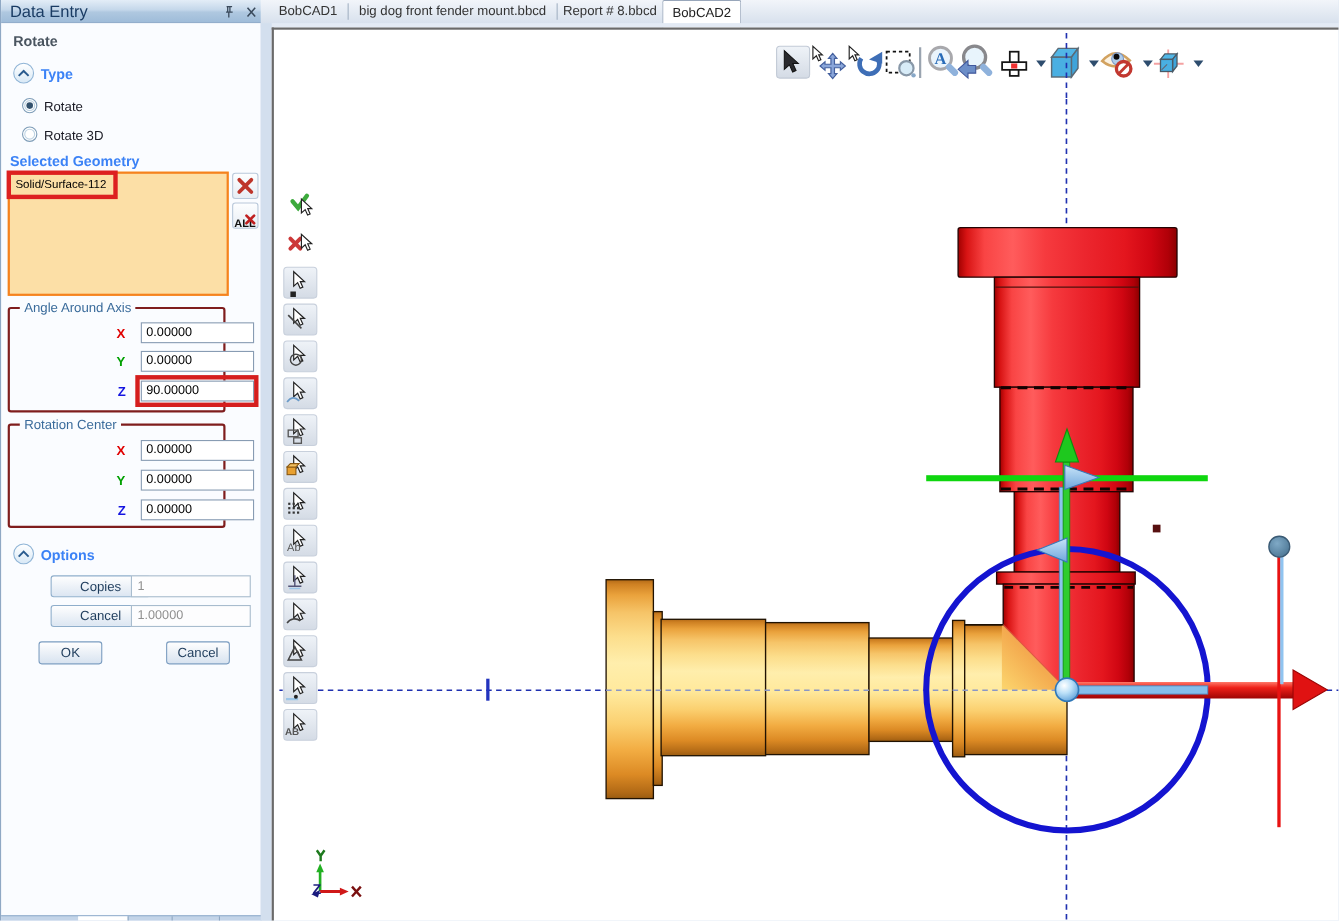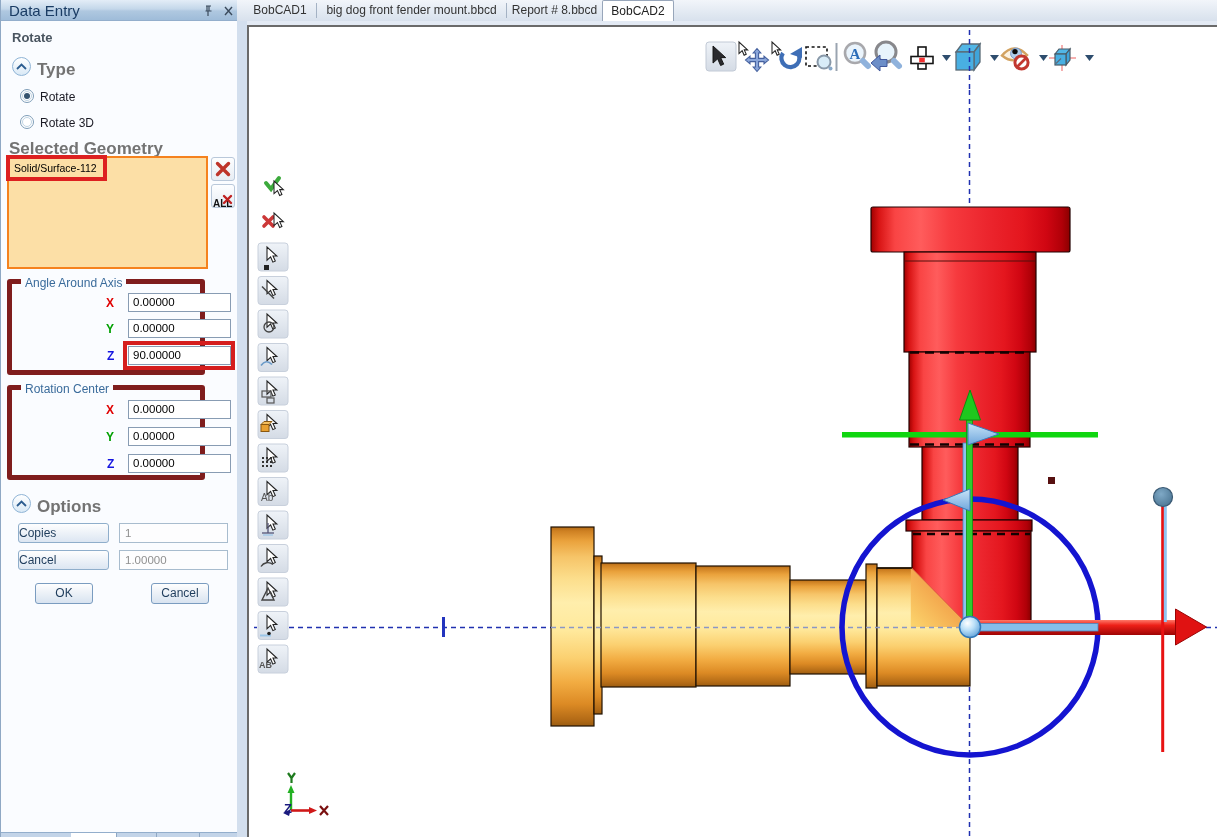--- a/index.html
+++ b/index.html
@@ -6,40 +6,40 @@
 html,body { width:1217px; height:837px; overflow:hidden; font-family:"Liberation Sans",sans-serif; }
 body { position:relative; background:#D6E2F0; }
 .abs { position:absolute; }
 
 #panel { position:absolute; left:0; top:0; width:237px; height:837px; background:#FAFCFF; border-left:1px solid #8FA8C4; }
 #phead { position:absolute; left:0; top:0; width:237px; height:21px;
   background:linear-gradient(180deg,#E3EDF7 0%,#C4D7EA 45%,#AFC8E0 55%,#9FBCD9 100%);
   border-bottom:1px solid #93AECC; color:#1A3C64; font-size:15px; line-height:21px; padding-left:8px; }
 #pbot { position:absolute; left:0; top:832px; width:237px; height:5px; background:#C3D4E8; border-top:1px solid #93AECC; }
 .h1 { position:absolute; font-size:13px; font-weight:bold; color:#4A5560; }
-.h2 { position:absolute; font-size:17px; font-weight:bold; color:#737373; }
+.h2 { position:absolute; font-size:13px; font-weight:bold; color:#3b82f6; }
 .chev { position:absolute; width:19px; height:19px; border-radius:50%;
   border:1px solid #8FB4D6; background:linear-gradient(180deg,#FFFFFF,#D9E9F6); }
 .radio { position:absolute; width:14px; height:14px; border-radius:50%; border:1px solid #7E9DB8; background:#fff; }
 .radio .ring { position:absolute; left:1px; top:1px; width:10px; height:10px; border-radius:50%; border:1px solid #BFD4E4; }
 .radio.sel .dot { position:absolute; left:3px; top:3px; width:6px; height:6px; border-radius:50%; background:#33526E; }
 .lbl { position:absolute; font-size:12px; color:#1A1A24; }
 #listbox { position:absolute; left:6px; top:156px; width:201px; height:113px; background:#FCDFA6; border:2px solid #F5821E; }
 #redrect1 { position:absolute; left:5px; top:155px; width:101px; height:26px; border:4px solid #DD2020; }
 #redrect1 span { position:absolute; left:4px; top:3px; font-size:10.5px; color:#000; white-space:nowrap; }
 .sbtn { position:absolute; width:24px; height:24px; border:1px solid #B9C8DA; border-radius:3px;
   background:linear-gradient(180deg,#FDFEFF,#E7EDF4); }
-.grp { position:absolute; left:6px; width:198px; border:5px solid #7f1d1d; border-radius:3px;text-align:center; }
+.grp { position:absolute; left:6px; width:198px; border:2px solid #7f1d1d; border-radius:3px;text-align:center; }
 .grp > span { position:absolute; left:9px; top:-8px; background:#FAFCFF; padding:0 4px; font-size:12px; color:#3A6B9B; white-space:nowrap; }
 .axl { position:absolute; font-size:12px; font-weight:bold; }
 .inp { position:absolute; width:103px; height:19px; border:1px solid #889CB3; background:#fff;
   font-size:11.5px; color:#000; line-height:17px; padding-left:4px; }
 #redrect2 { position:absolute; left:122px; top:341px; width:112px; height:29px; border:4px solid #D51E1E; }
 .pbtn { position:absolute; width:91px; height:20px; border:1px solid #8FAECB; border-radius:3px;
-  background:linear-gradient(180deg,#FEFEFE,#DCE6F2); font-size:12px; color:#1E3C5C; text-align:left; line-height:18px; }
+  background:linear-gradient(180deg,#FEFEFE,#DCE6F2); font-size:12px; color:#1E3C5C; text-align:center; line-height:18px;margin-left:28px; }
 .ginp { position:absolute; width:109px; height:20px; border:1px solid #A8BCCE; background:#FDFDFE;
   font-size:11.5px; color:#909090; line-height:18px; padding-left:5px; }
 .okbtn { position:absolute; width:58px; height:21px; border:1px solid #7A9CC0; border-radius:3px;
   background:linear-gradient(180deg,#FEFEFE,#D8E3F0); font-size:12px; color:#1E3C5C; text-align:center; line-height:19px; }
 
 #tabbar { position:absolute; left:237px; top:0; width:980px; height:21px;
   background:linear-gradient(180deg,#F2F5FA 0%,#E2E9F2 60%,#D8E1ED 100%); }
 #tabbar .t { position:absolute; top:0; height:21px; font-size:12px; color:#333; text-align:center; line-height:21px; }
 #tabbar .sep { position:absolute; top:3px; width:1px; height:15px; background:#A4B2C4; }
 #tabact { position:absolute; left:365px; top:0px; width:72px; height:35px; background:#FFFFFF;

